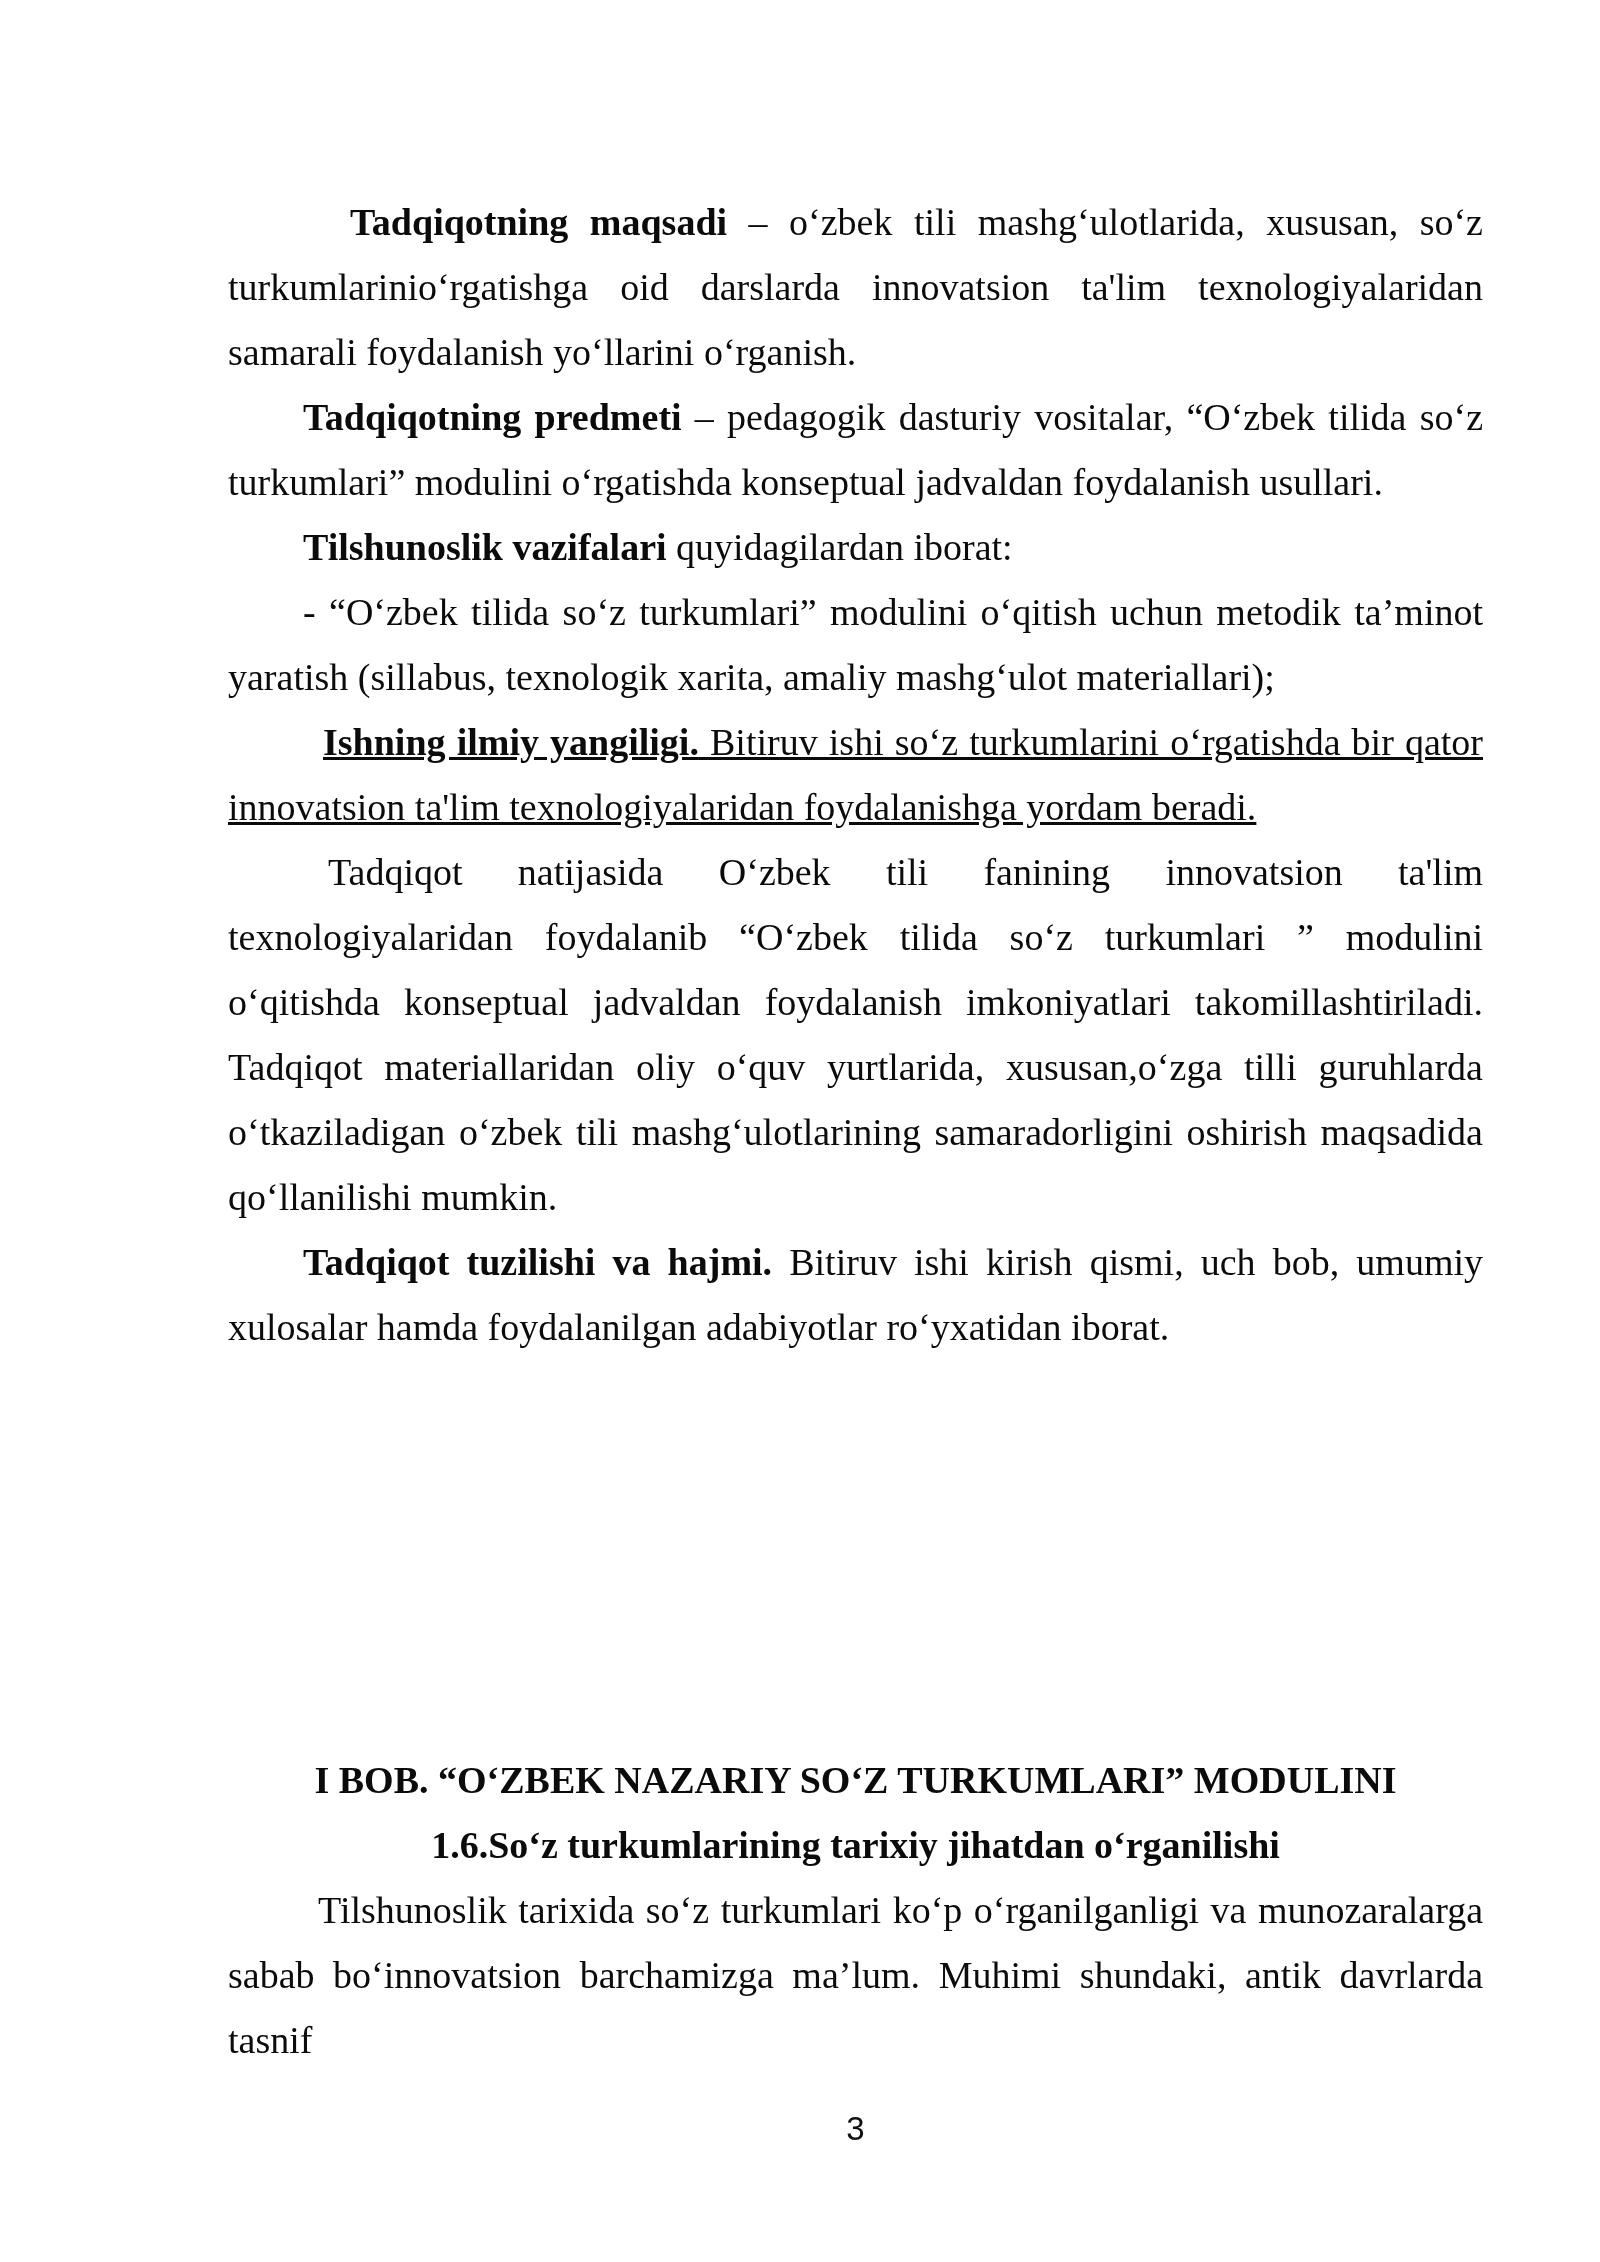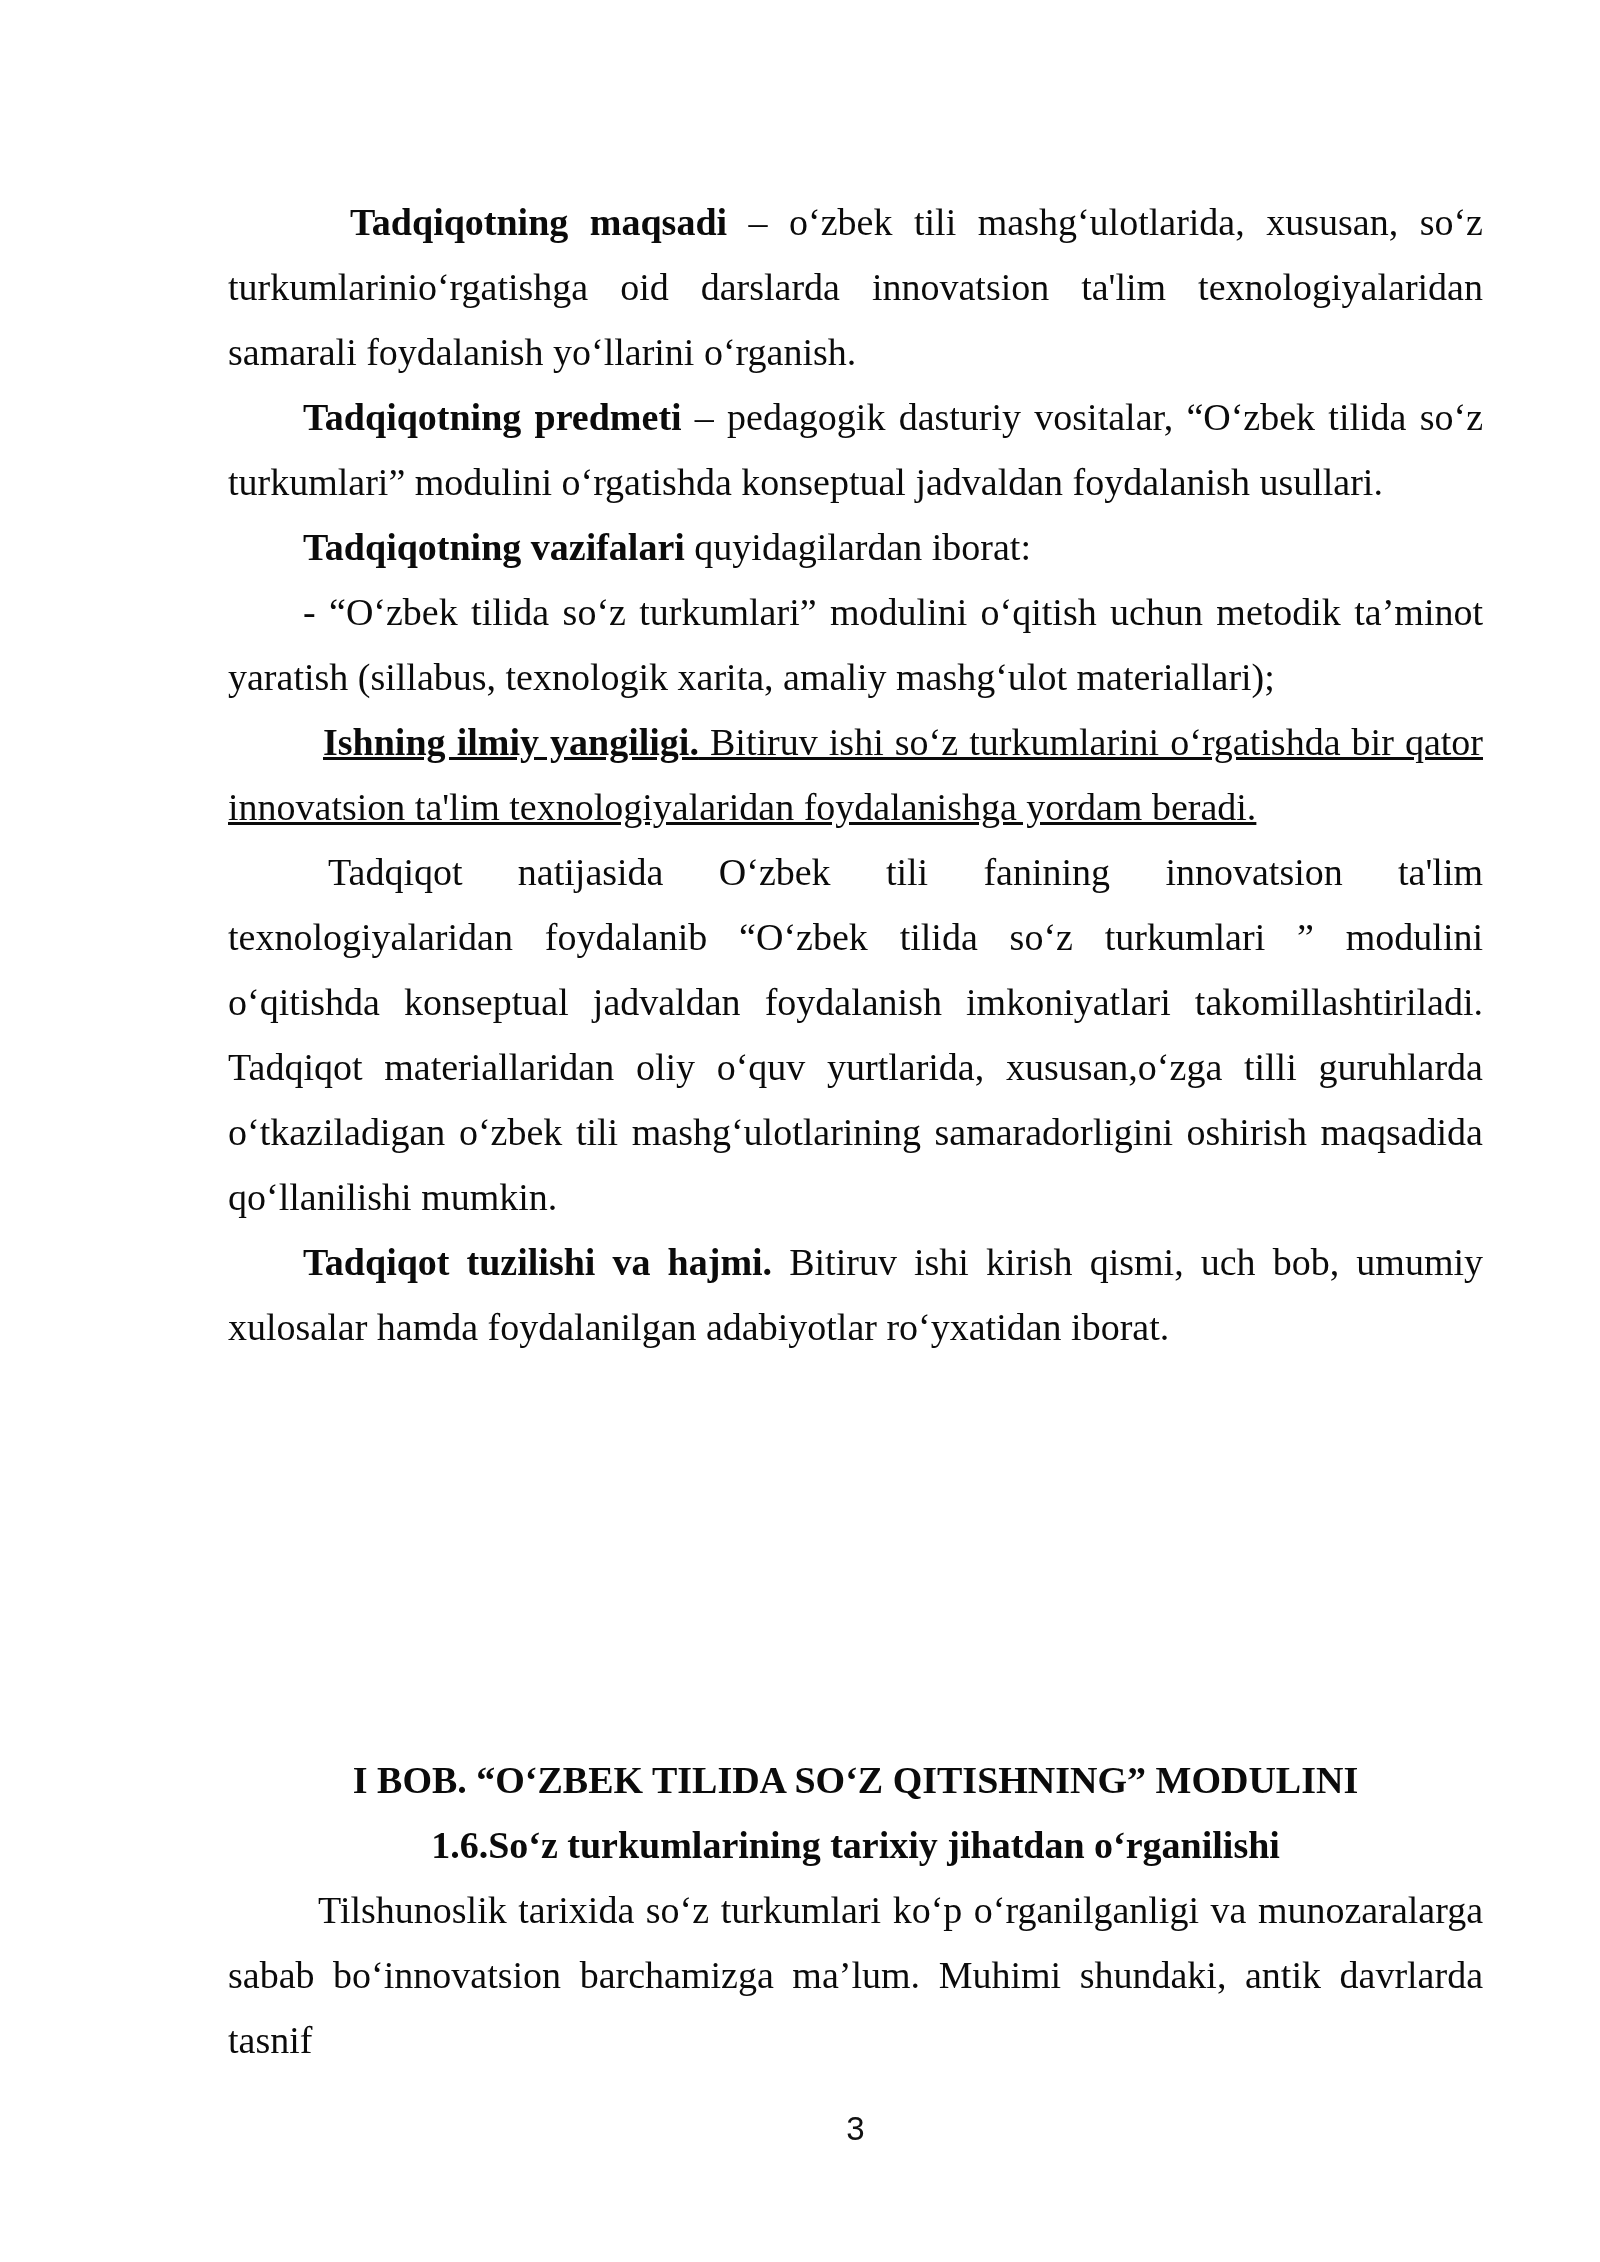--- a/index.html
+++ b/index.html
@@ -58,36 +58,36 @@
 
 <div class="page">
   <div class="content">
 
     <div class="body-block">
 
       <p class="para ind-122"><b>Tadqiqotning maqsadi</b><span> – o‘zbek tili  mashg‘ulotlarida, xususan, so‘z turkumlarinio‘rgatishga oid darslarda innovatsion ta'lim texnologiyalaridan samarali foydalanish yo‘llarini o‘rganish.</span></p>
 
       <p class="para ind-75"><b>Tadqiqotning  predmeti</b><span> – pedagogik dasturiy vositalar, “O‘zbek tilida so‘z turkumlari” modulini o‘rgatishda konseptual jadvaldan  foydalanish usullari.</span></p>
 
-      <p class="para ind-75"><b>Tadqiqotning  vazifalari</b><span> quyidagilardan iborat:</span></p>
+      <p class="para ind-75"><b>Tilshunoslik  vazifalari</b><span> quyidagilardan iborat:</span></p>
 
 
 
       <p class="para ind-75"><span>- “O‘zbek tilida so‘z turkumlari” modulini o‘qitish uchun metodik ta’minot yaratish (sillabus, texnologik xarita, amaliy mashg‘ulot materiallari);</span></p>
 
       <p class="para ind-95"><b>Ishning ilmiy yangiligi.</b><span>  Bitiruv ishi so‘z turkumlarini o‘rgatishda bir qator innovatsion ta'lim texnologiyalaridan foydalanishga  yordam beradi.</span></p>
 
       <p class="para ind-100"><span>Tadqiqot natijasida O‘zbek tili fanining innovatsion ta'lim texnologiyalaridan foydalanib  “O‘zbek tilida so‘z turkumlari ” modulini o‘qitishda konseptual jadvaldan foydalanish imkoniyatlari takomillashtiriladi. Tadqiqot materiallaridan oliy o‘quv yurtlarida, xususan,o‘zga tilli guruhlarda o‘tkaziladigan o‘zbek tili mashg‘ulotlarining samaradorligini oshirish maqsadida qo‘llanilishi mumkin.</span></p>
 
       <p class="para ind-75"><b>Tadqiqot tuzilishi va hajmi.</b><span> Bitiruv ishi  kirish qismi,  uch bob, umumiy xulosalar hamda foydalanilgan adabiyotlar ro‘yxatidan iborat.</span></p>
 
     </div>
 
     <div class="chapter">
-      <p class="heading">I BOB. “O‘ZBEK TILIDA SO‘Z QITISHNING” MODULINI</p>
+      <p class="heading">I BOB. “O‘ZBEK NAZARIY SO‘Z TURKUMLARI” MODULINI</p>
       <p class="heading">1.6.So‘z turkumlarining tarixiy jihatdan o‘rganilishi</p>
       <p class="para ind-90"><span>Tilshunoslik tarixida so‘z turkumlari ko‘p o‘rganilganligi va  munozaralarga sabab bo‘innovatsion barchamizga ma’lum. Muhimi shundaki, antik davrlarda tasnif</span></p>
     </div>
 
   </div>
 
   <div class="page-number">3</div>
 </div>
 
 </body></html>

